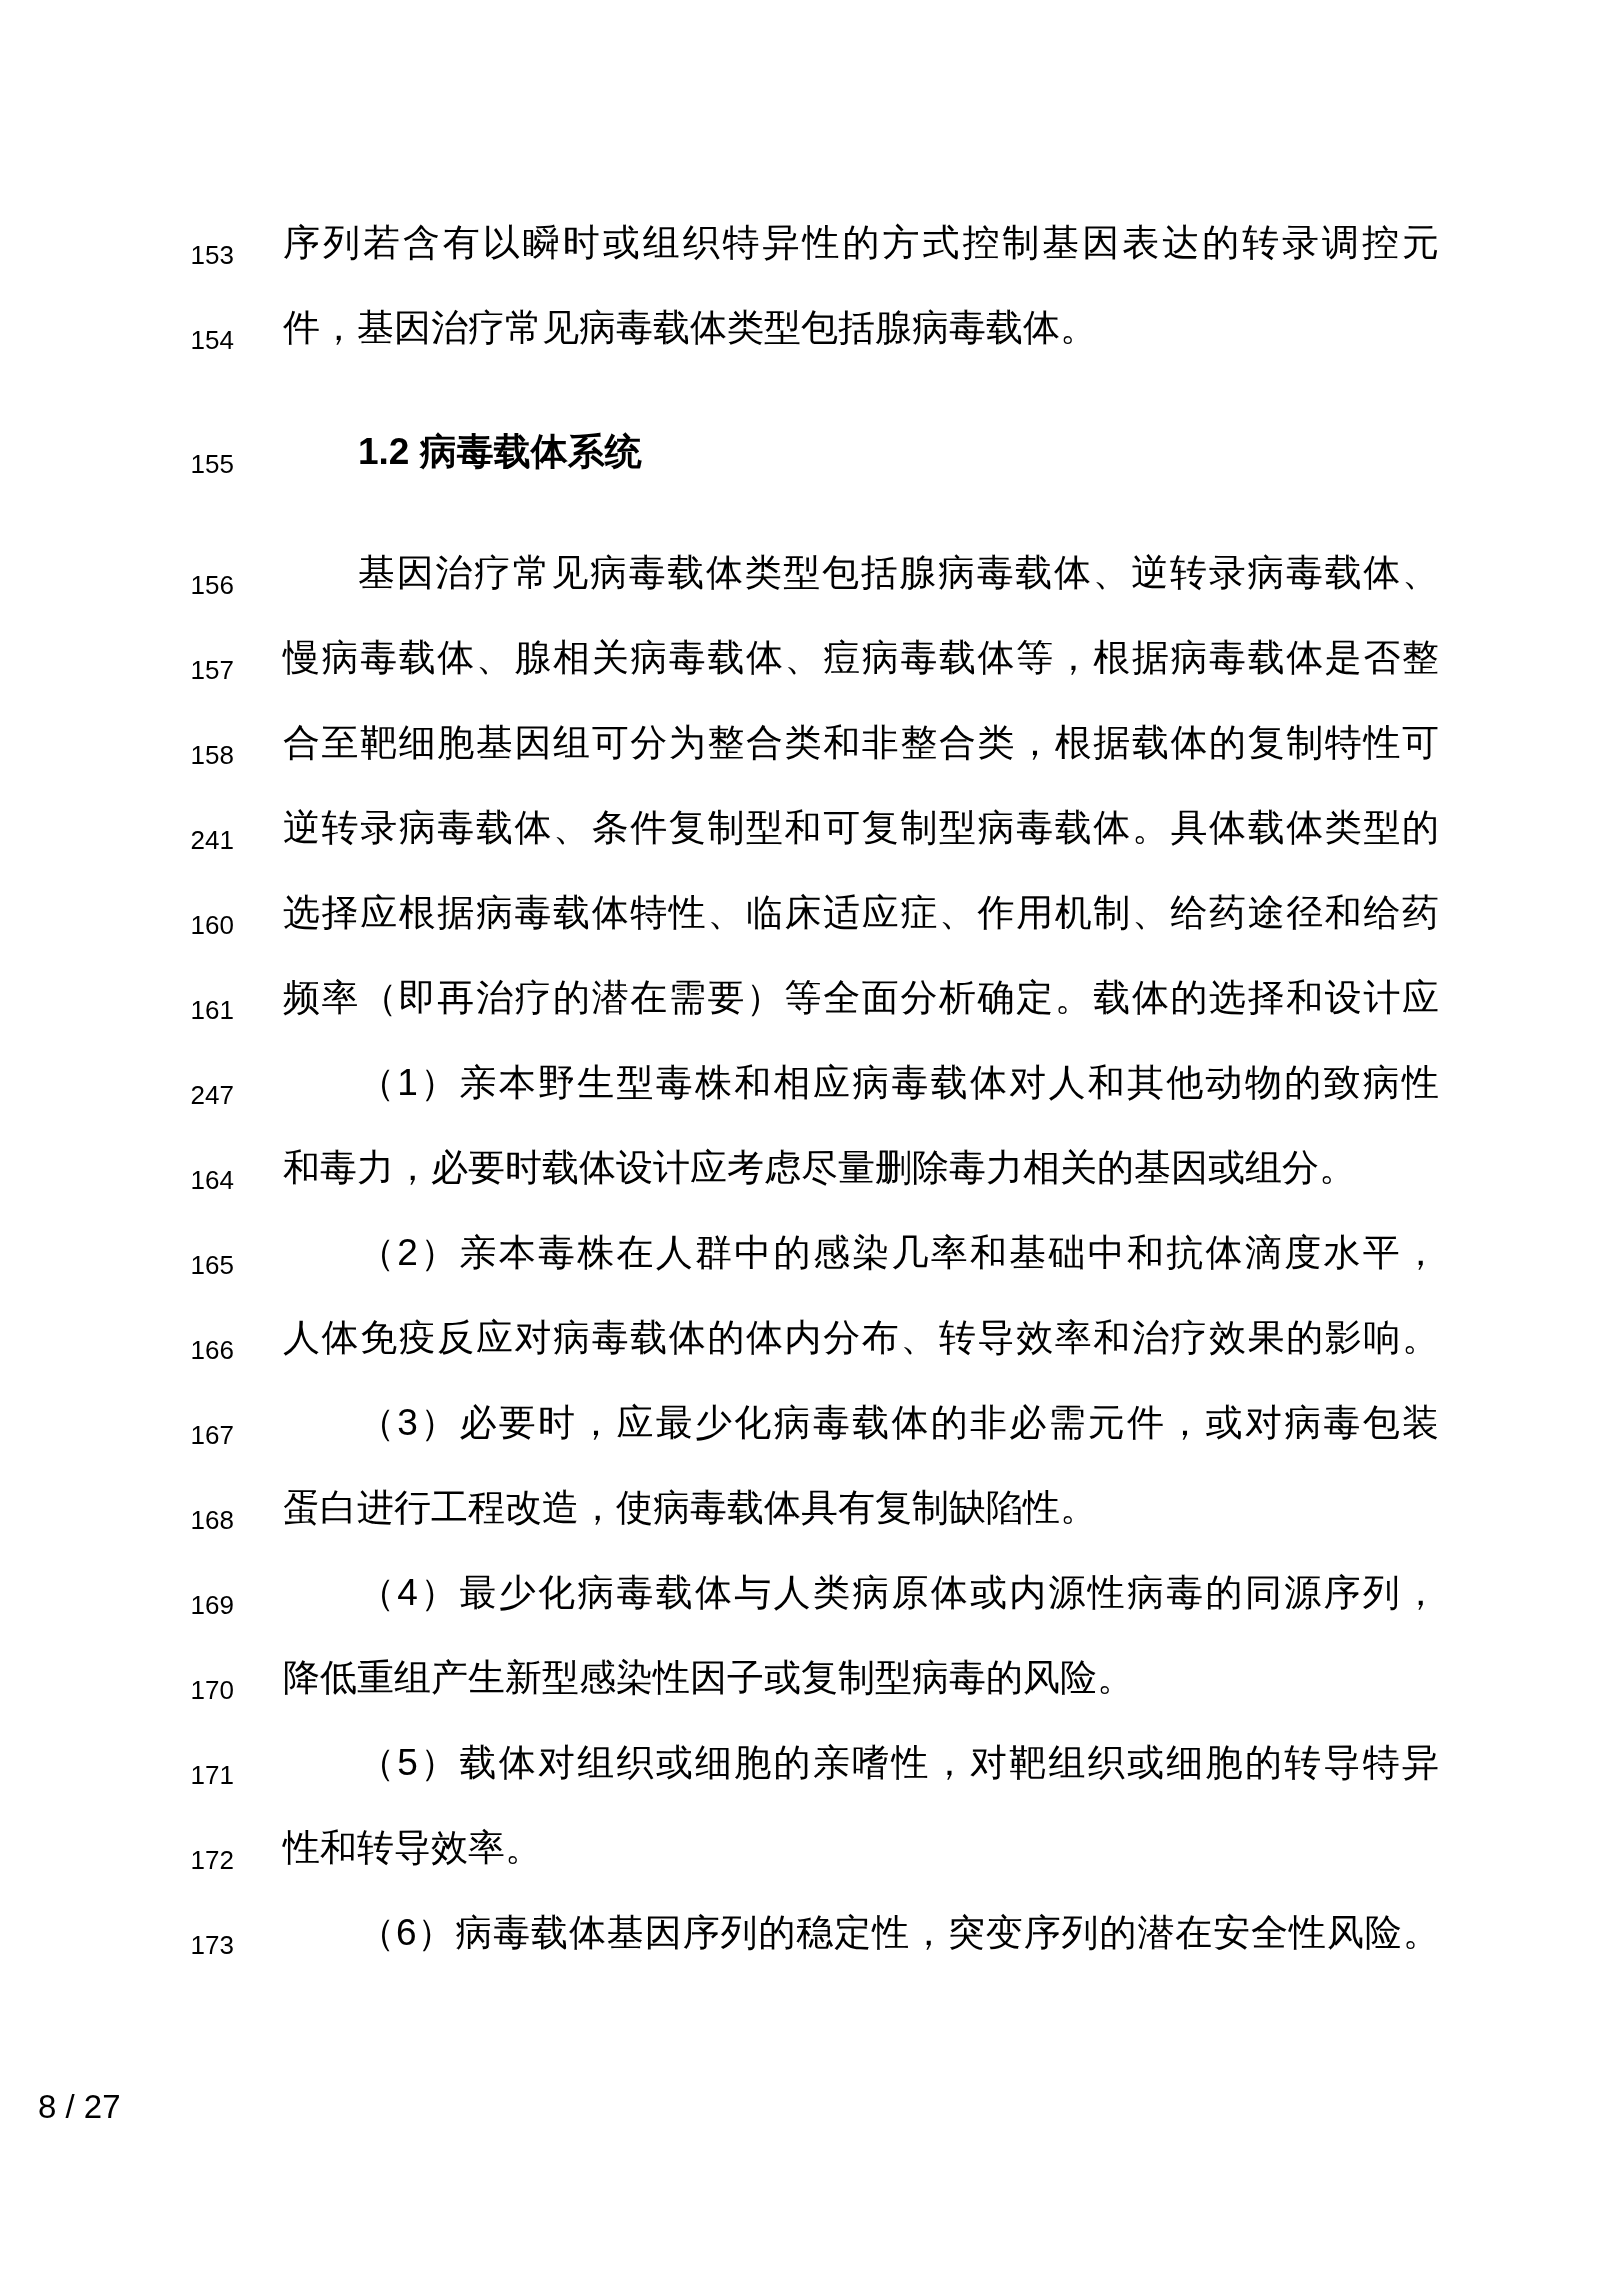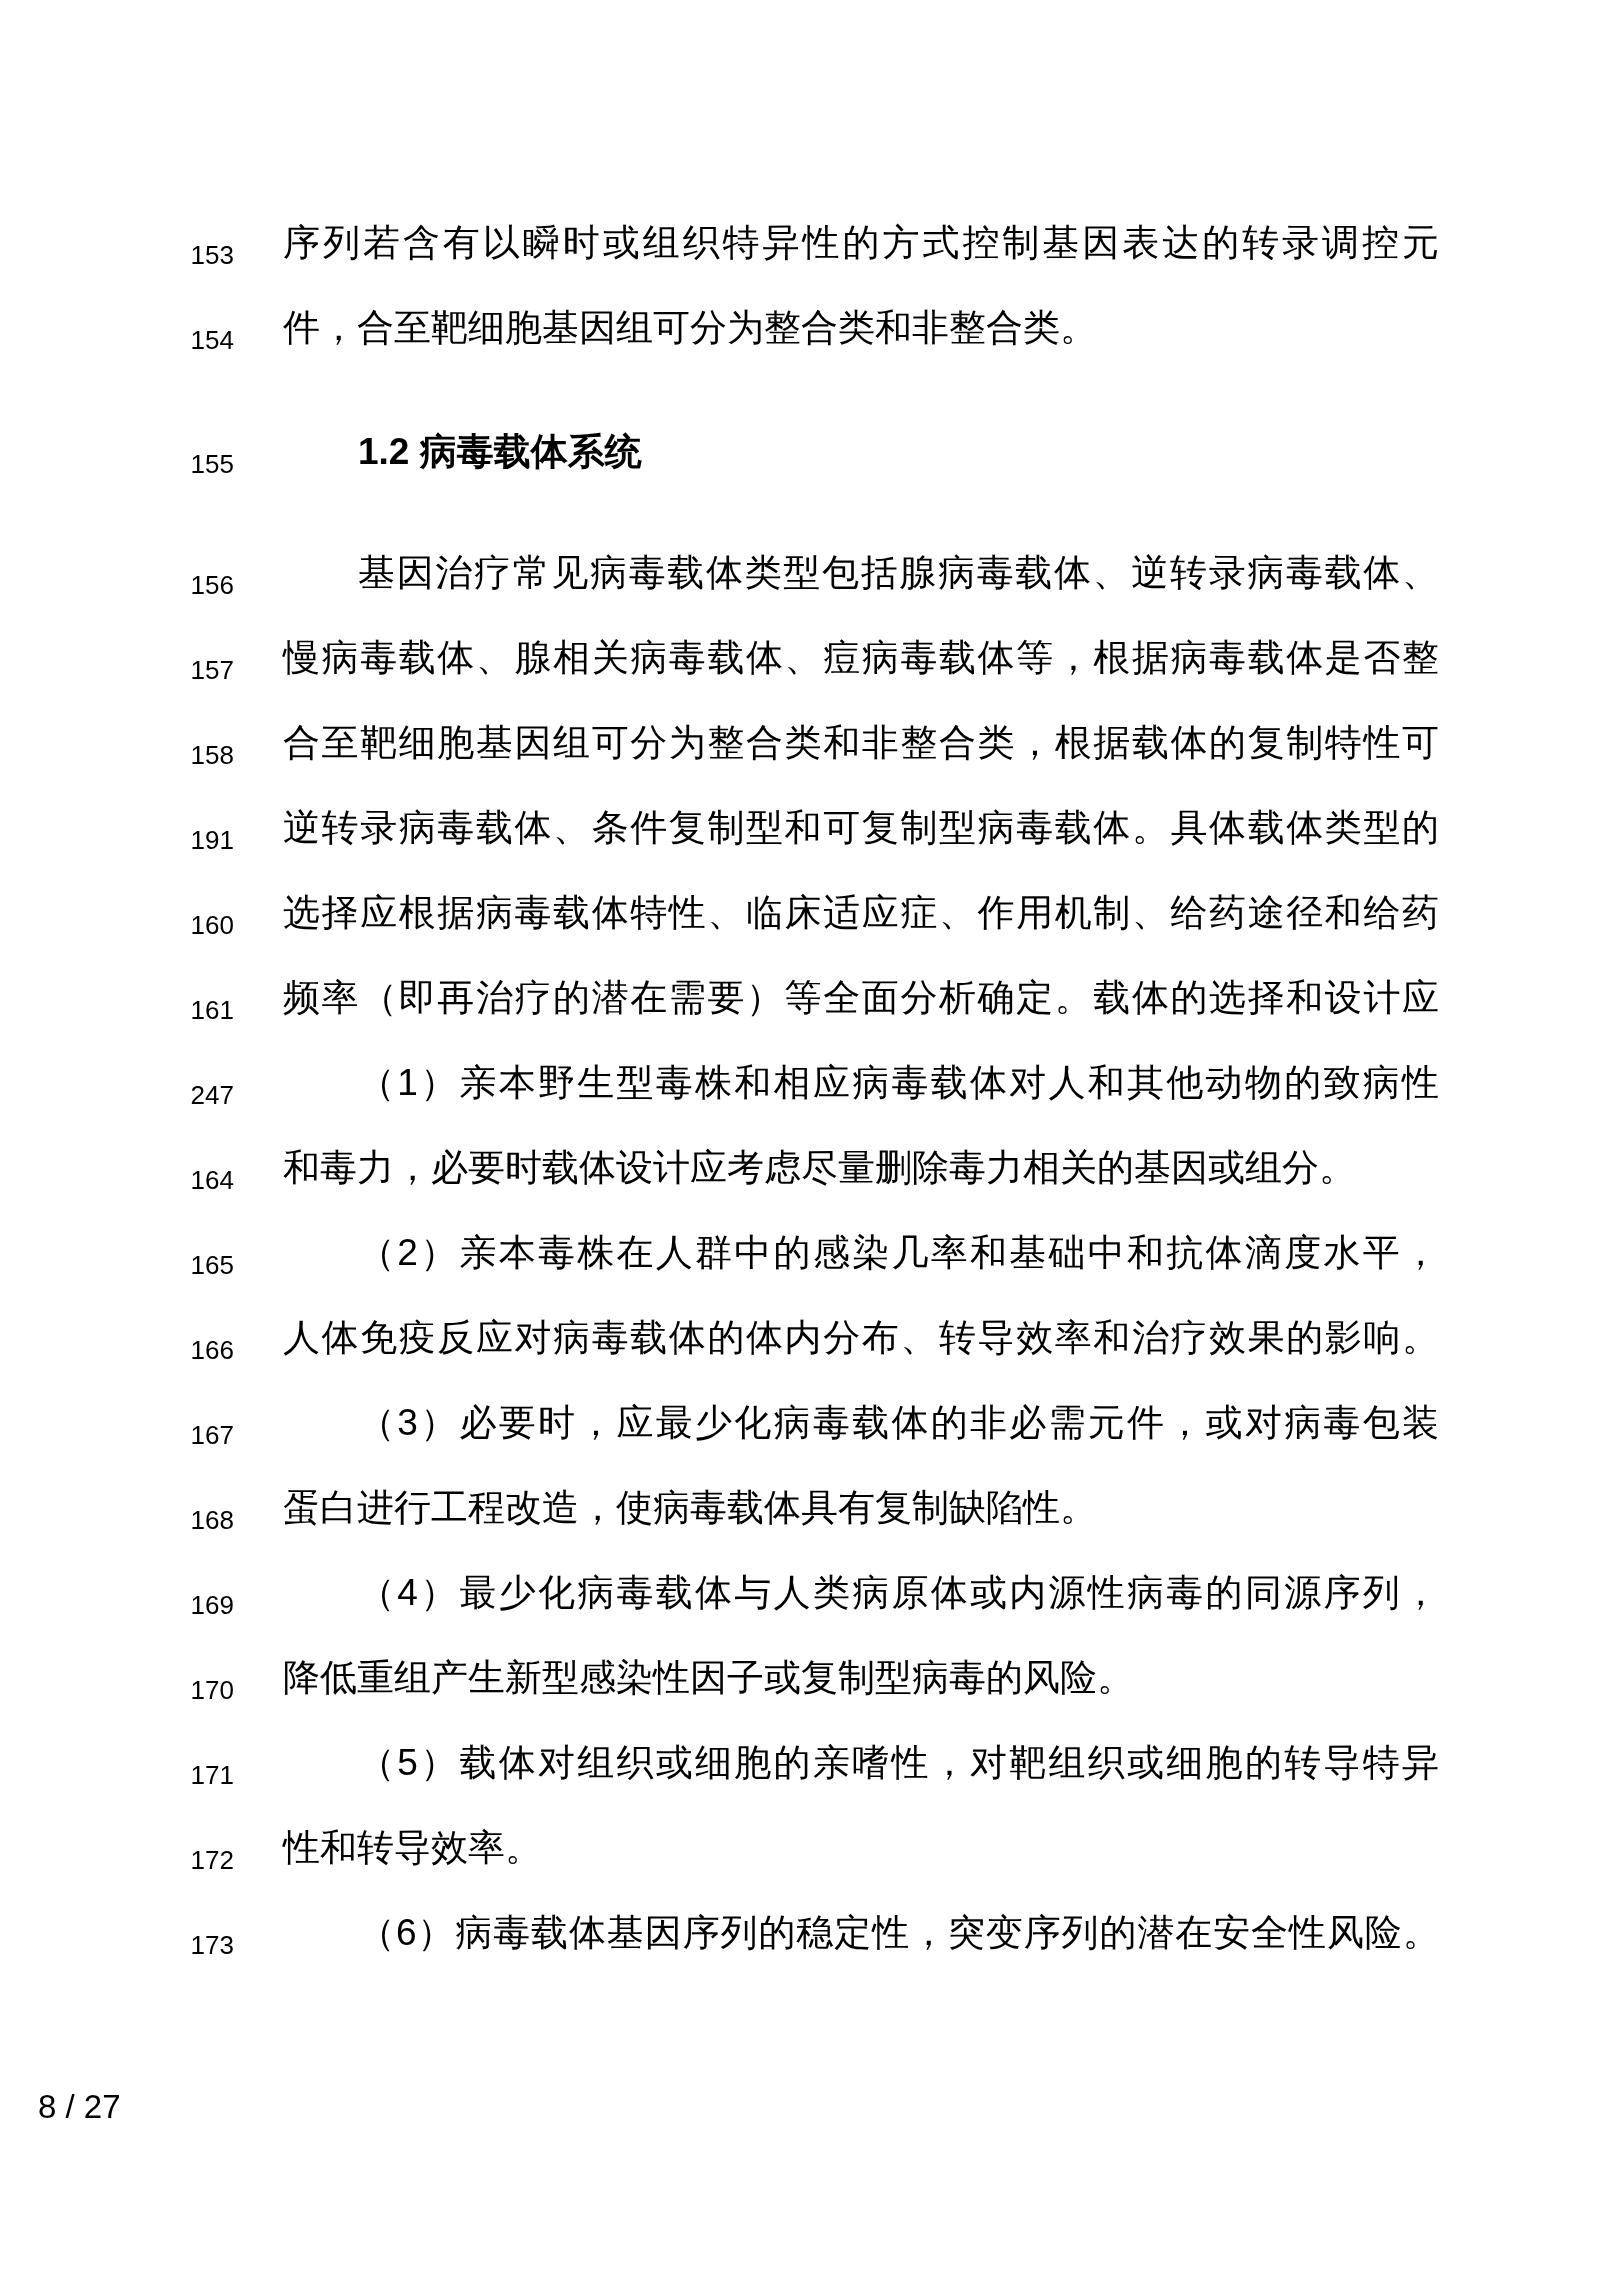--- a/index.html
+++ b/index.html
@@ -54,21 +54,21 @@
 <div class="page">
   <div class="content">
 
     <div class="row">
       <span class="num">153</span>
       <span class="txt fill">序列若含有以瞬时或组织特异性的方式控制基因表达的转录调控元</span>
     </div>
 
     <div class="row">
       <span class="num">154</span>
-      <span class="txt">件，合至靶细胞基因组可分为整合类和非整合类。</span>
+      <span class="txt">件，基因治疗常见病毒载体类型包括腺病毒载体。</span>
     </div>
 
     <div class="row heading-row">
       <span class="num">155</span>
       <span class="txt indent">1.2 病毒载体系统</span>
     </div>
 
     <div class="row">
       <span class="num">156</span>
       <span class="txt fill indent">基因治疗常见病毒载体类型包括腺病毒载体、逆转录病毒载体、</span>
@@ -78,21 +78,21 @@
       <span class="num">157</span>
       <span class="txt fill">慢病毒载体、腺相关病毒载体、痘病毒载体等，根据病毒载体是否整</span>
     </div>
 
     <div class="row">
       <span class="num">158</span>
       <span class="txt fill">合至靶细胞基因组可分为整合类和非整合类，根据载体的复制特性可</span>
     </div>
 
     <div class="row">
-      <span class="num">191</span>
+      <span class="num">241</span>
       <span class="txt fill">逆转录病毒载体、条件复制型和可复制型病毒载体。具体载体类型的</span>
     </div>
 
     <div class="row">
       <span class="num">160</span>
       <span class="txt fill">选择应根据病毒载体特性、临床适应症、作用机制、给药途径和给药</span>
     </div>
 
     <div class="row">
       <span class="num">161</span>

